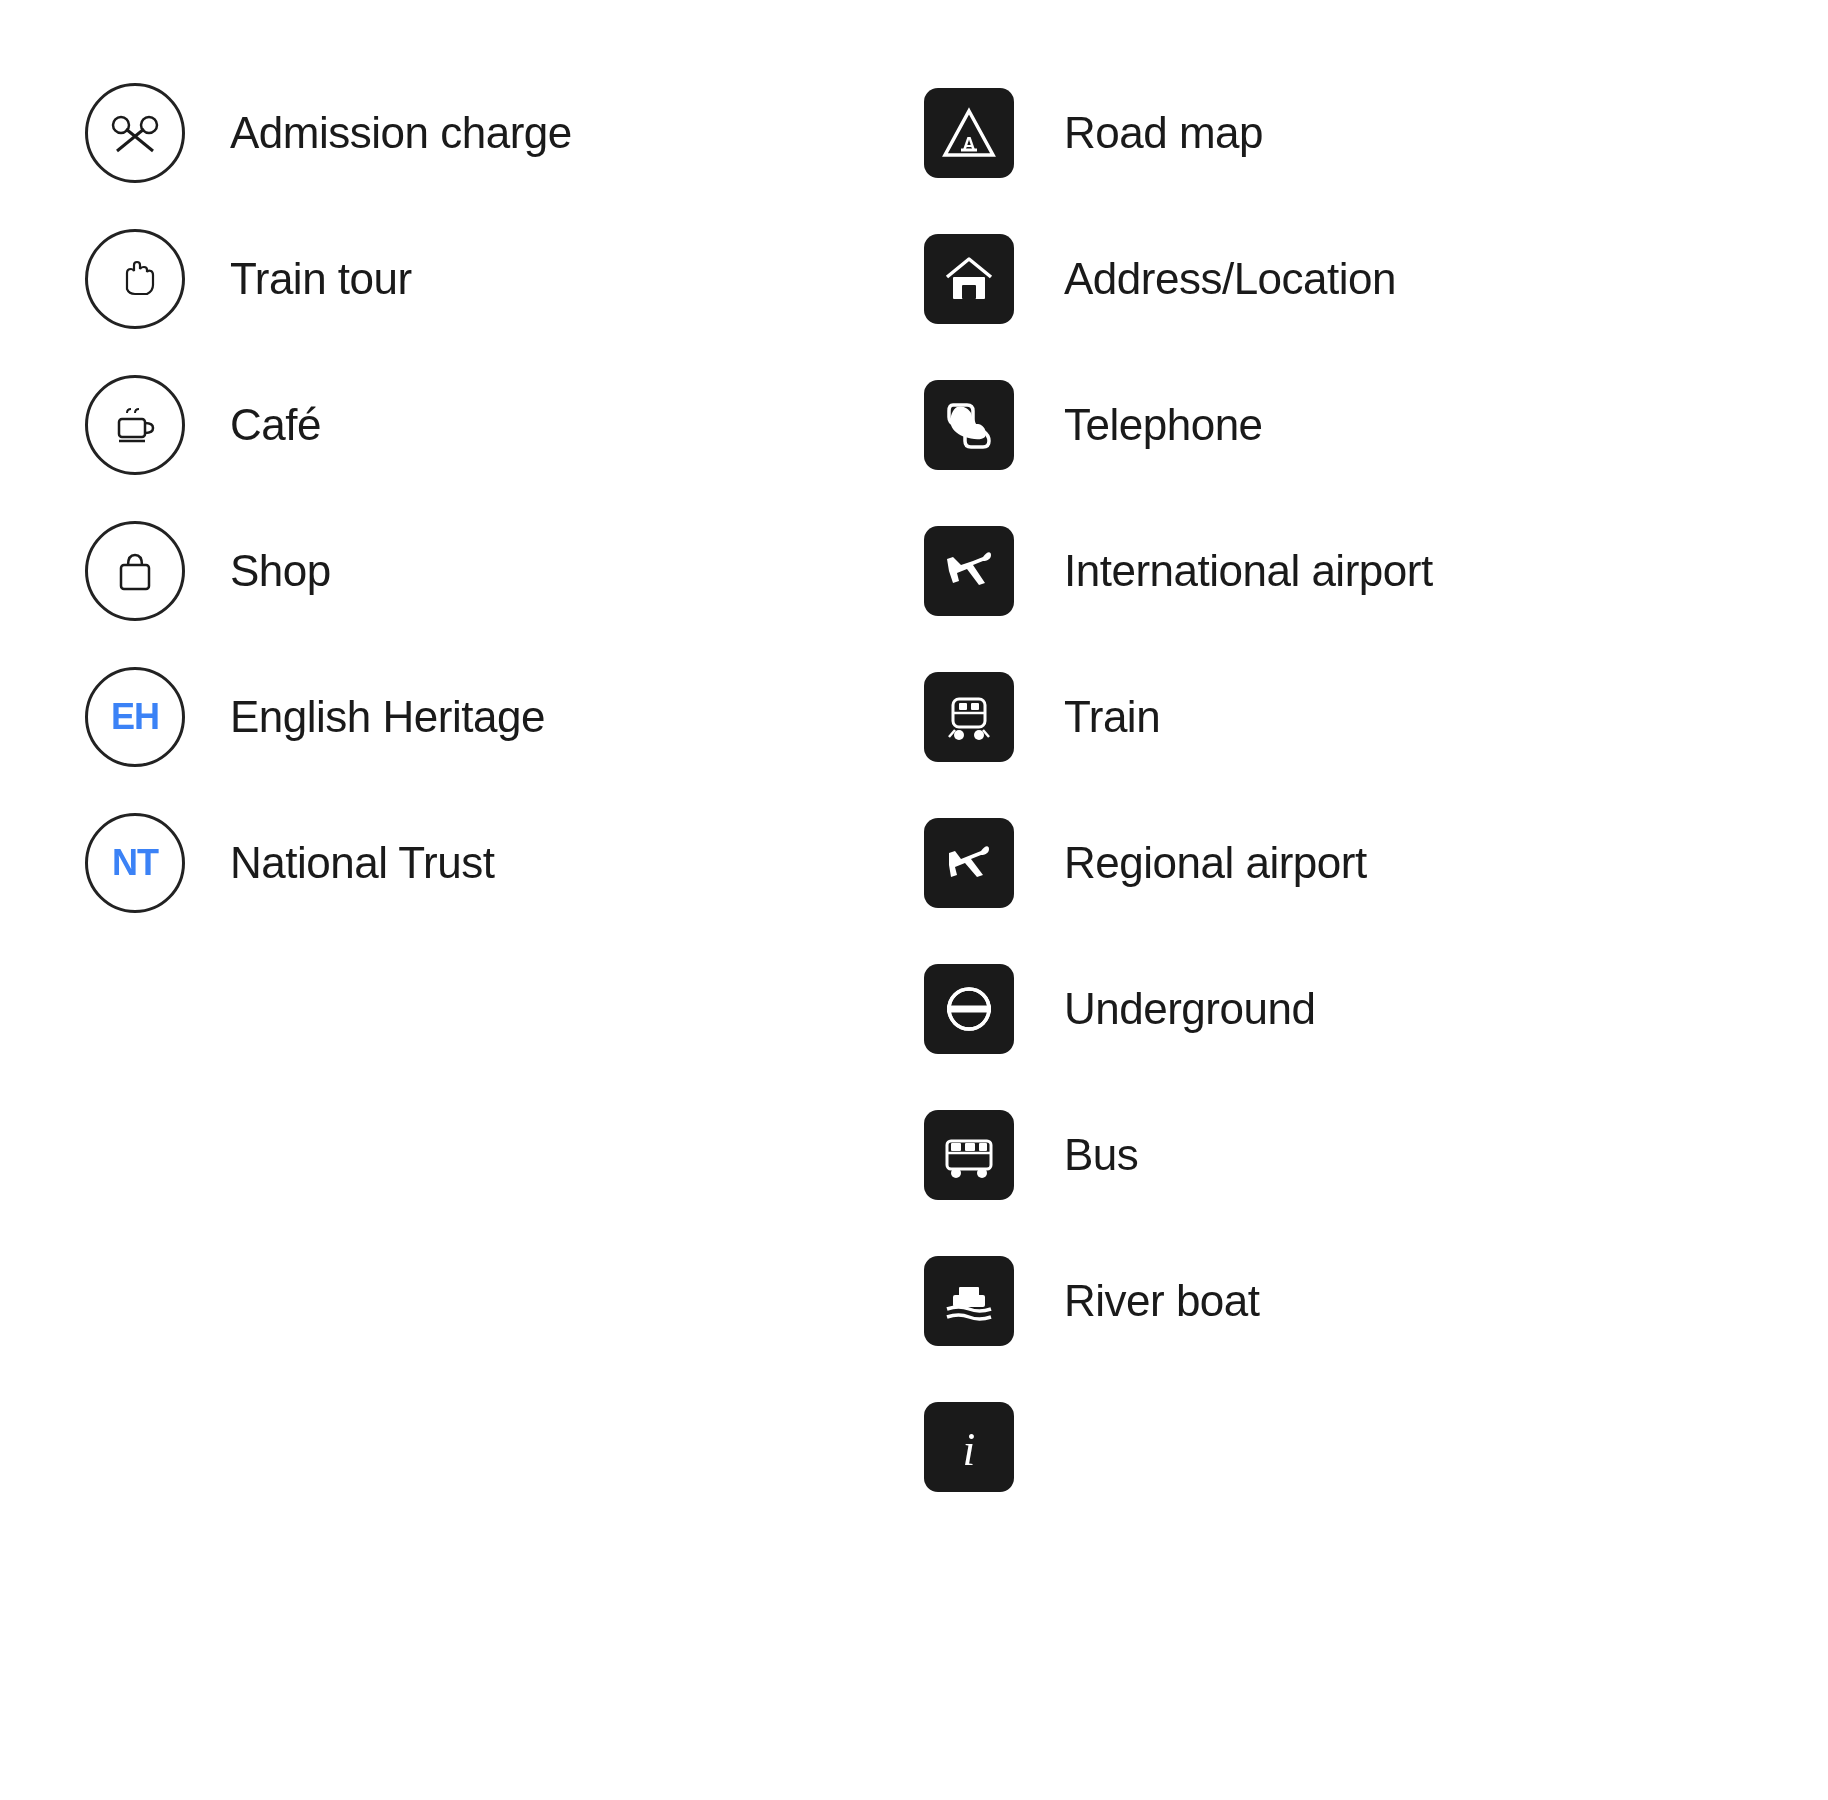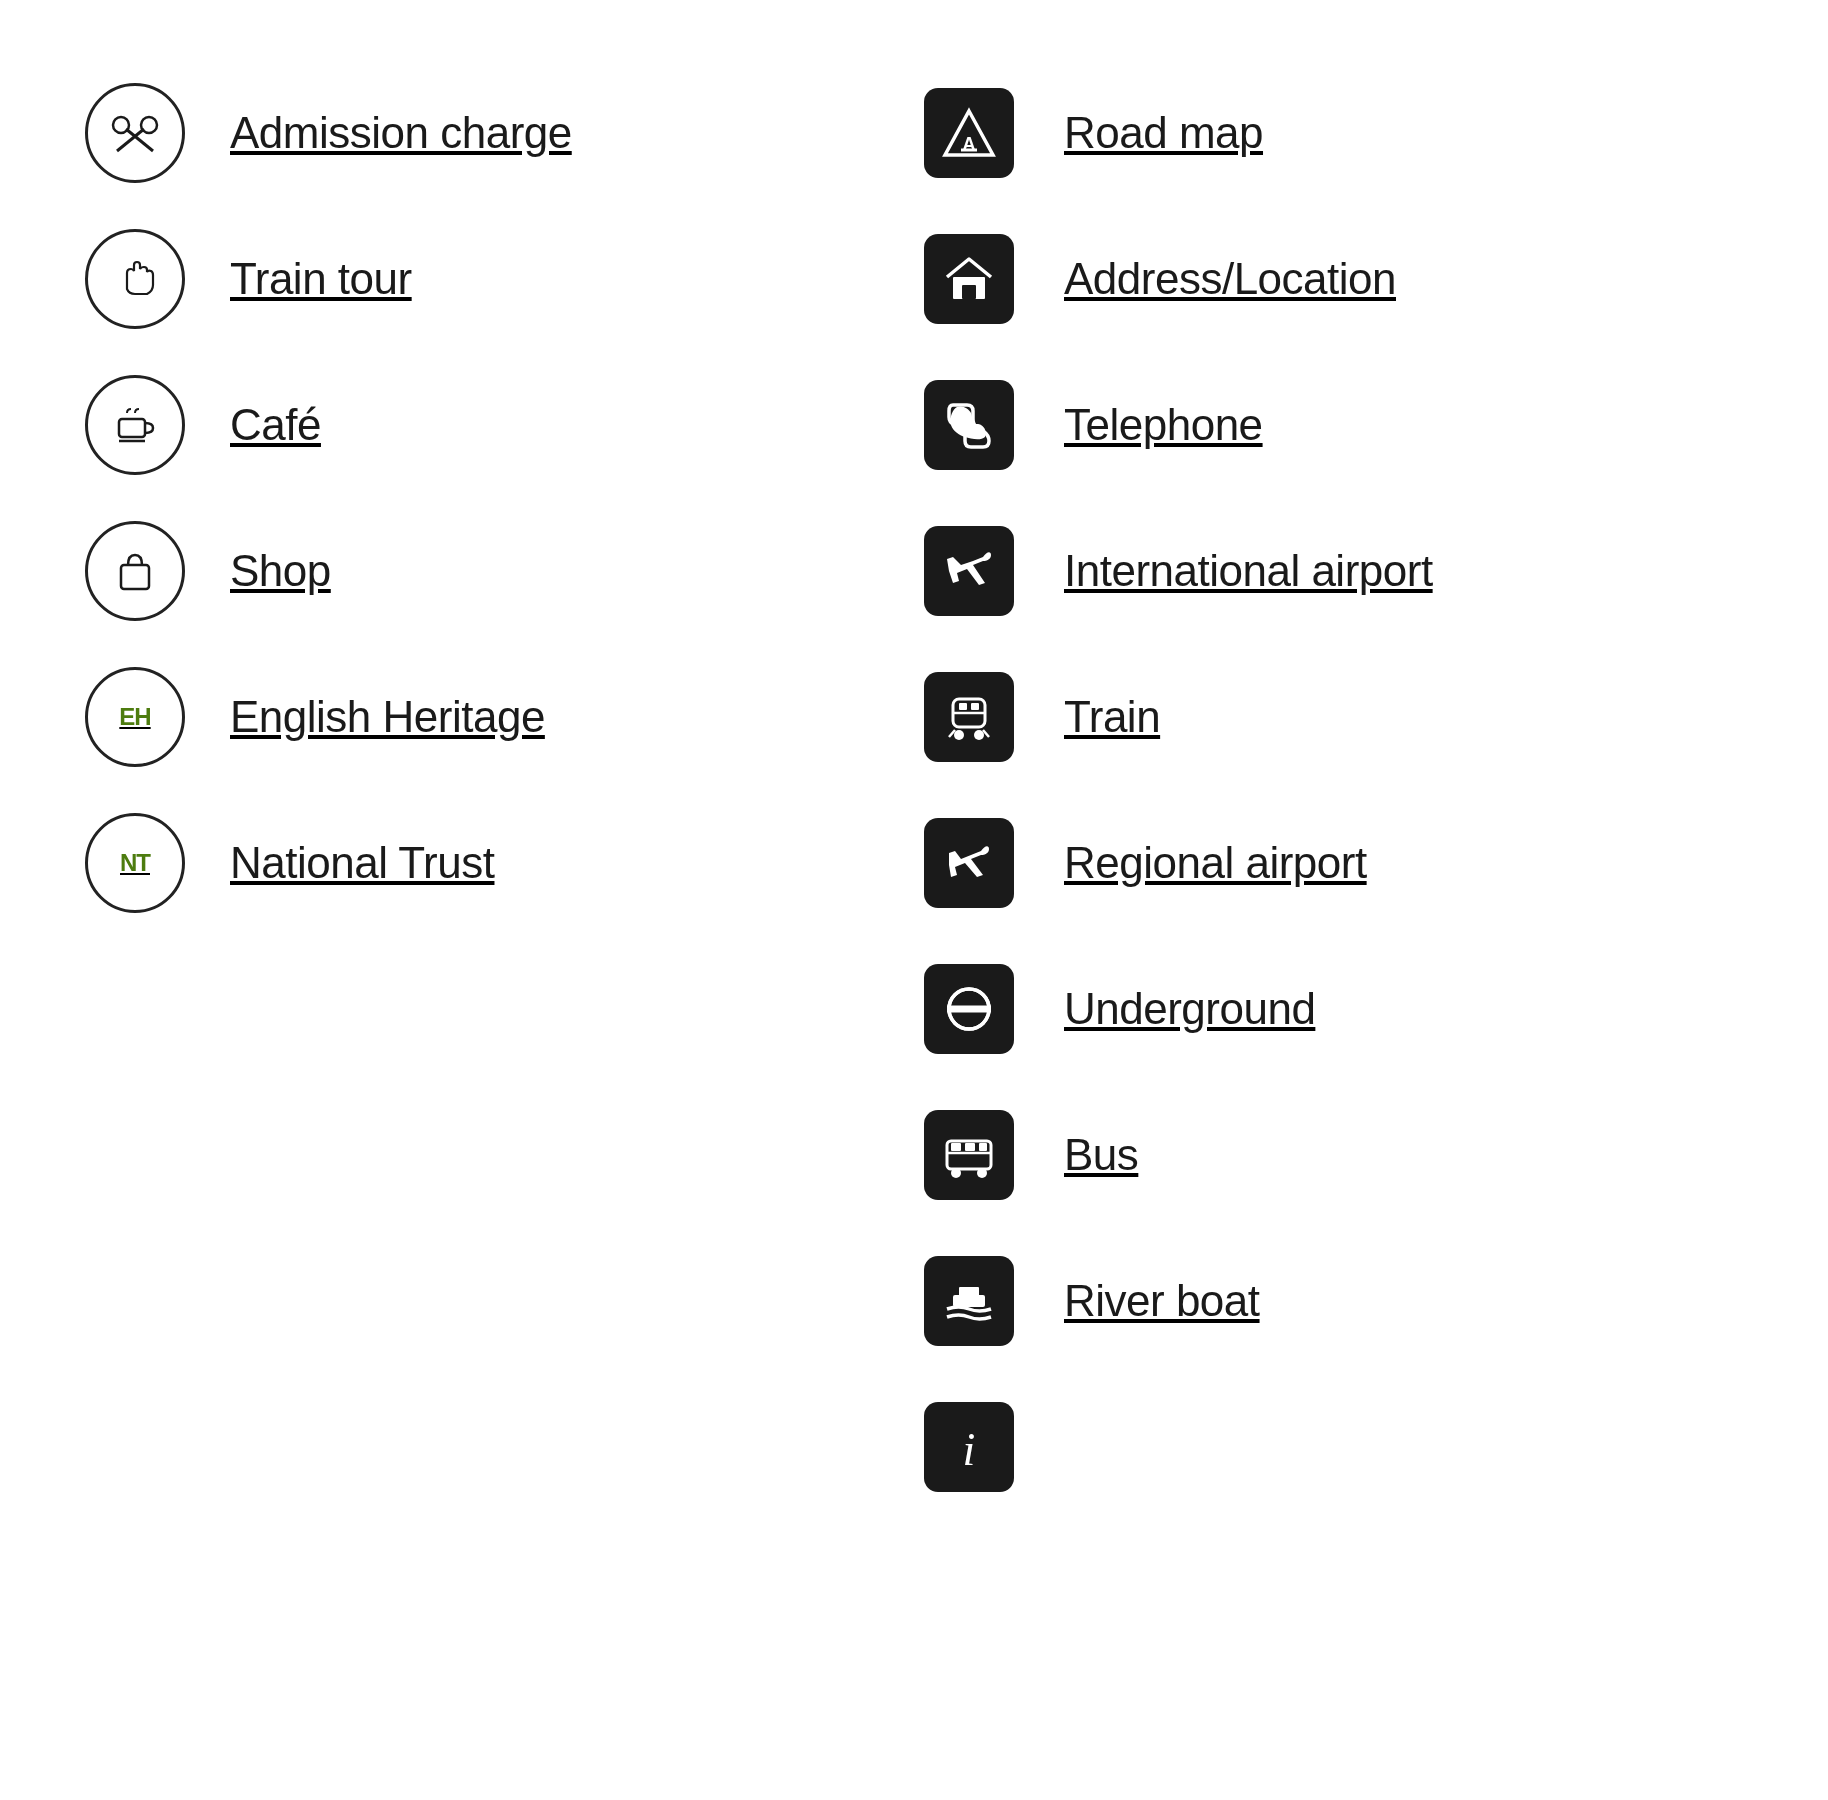--- a/index.html
+++ b/index.html
@@ -19,21 +19,20 @@
     .left-col, .right-col {
       display: flex;
       flex-direction: column;
       gap: 0;
     }
     .icon-row {
       display: flex;
       align-items: center;
       gap: 40px;
       padding: 18px 0;
-      text-decoration: underline;
     }
     .icon-wrapper {
       width: 110px;
       height: 110px;
       flex-shrink: 0;
       display: flex;
       align-items: center;
       justify-content: center;
     }
     
@@ -68,23 +67,23 @@
     
     .circle-icon svg {
       width: 56px;
       height: 56px;
       stroke: #1a1a1a;
       fill: none;
       stroke-width: 2.5;
     }
     
     .circle-text {
-      font-size: 24px;
+      font-size: 36px;
       font-weight: 700;
-      color: #4d7c0f;
+      color: #3b82f6;
       letter-spacing: -1px;
     }
     
     .square-icon svg {
       width: 60px;
       height: 60px;
       fill: #fff;
       stroke: none;
     }
   </style>

